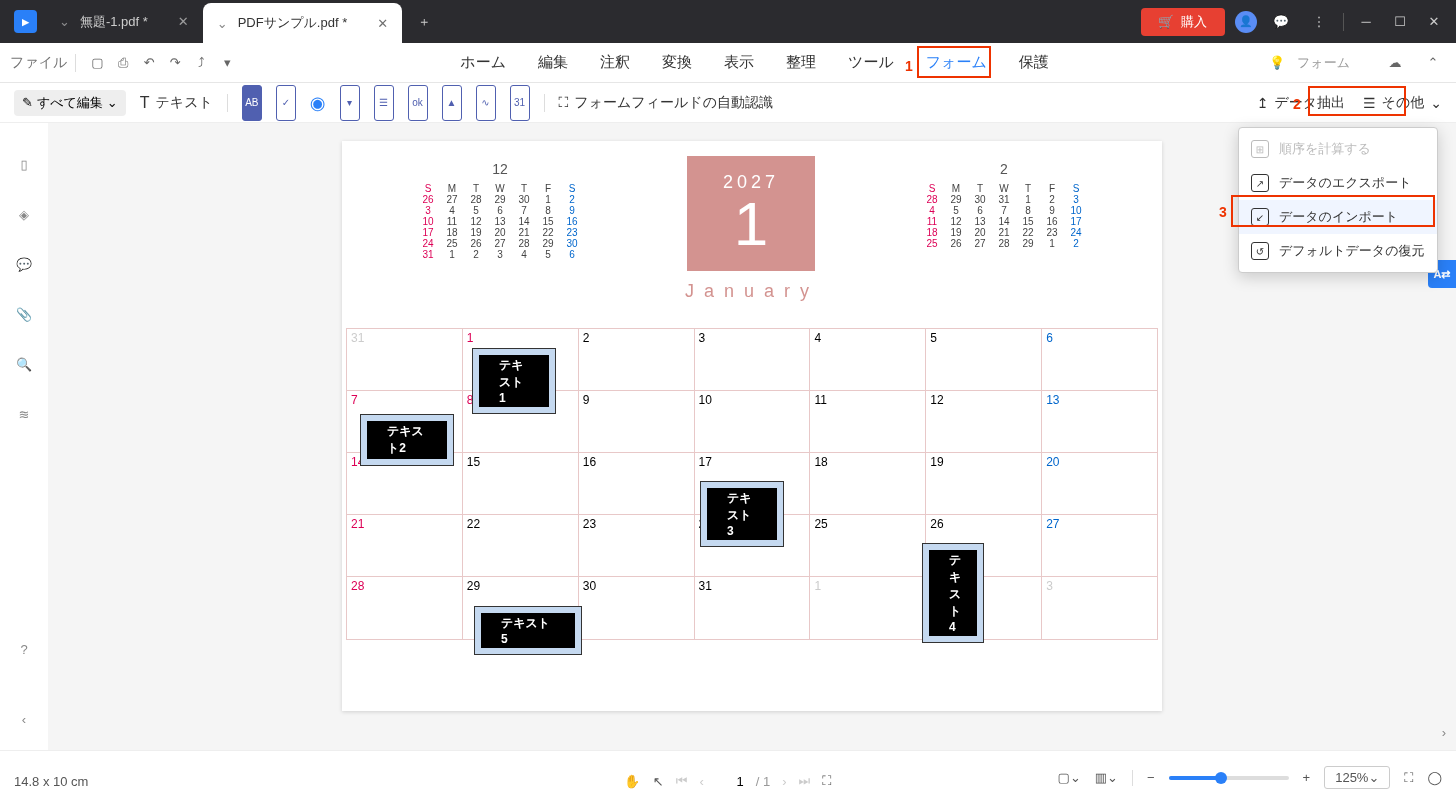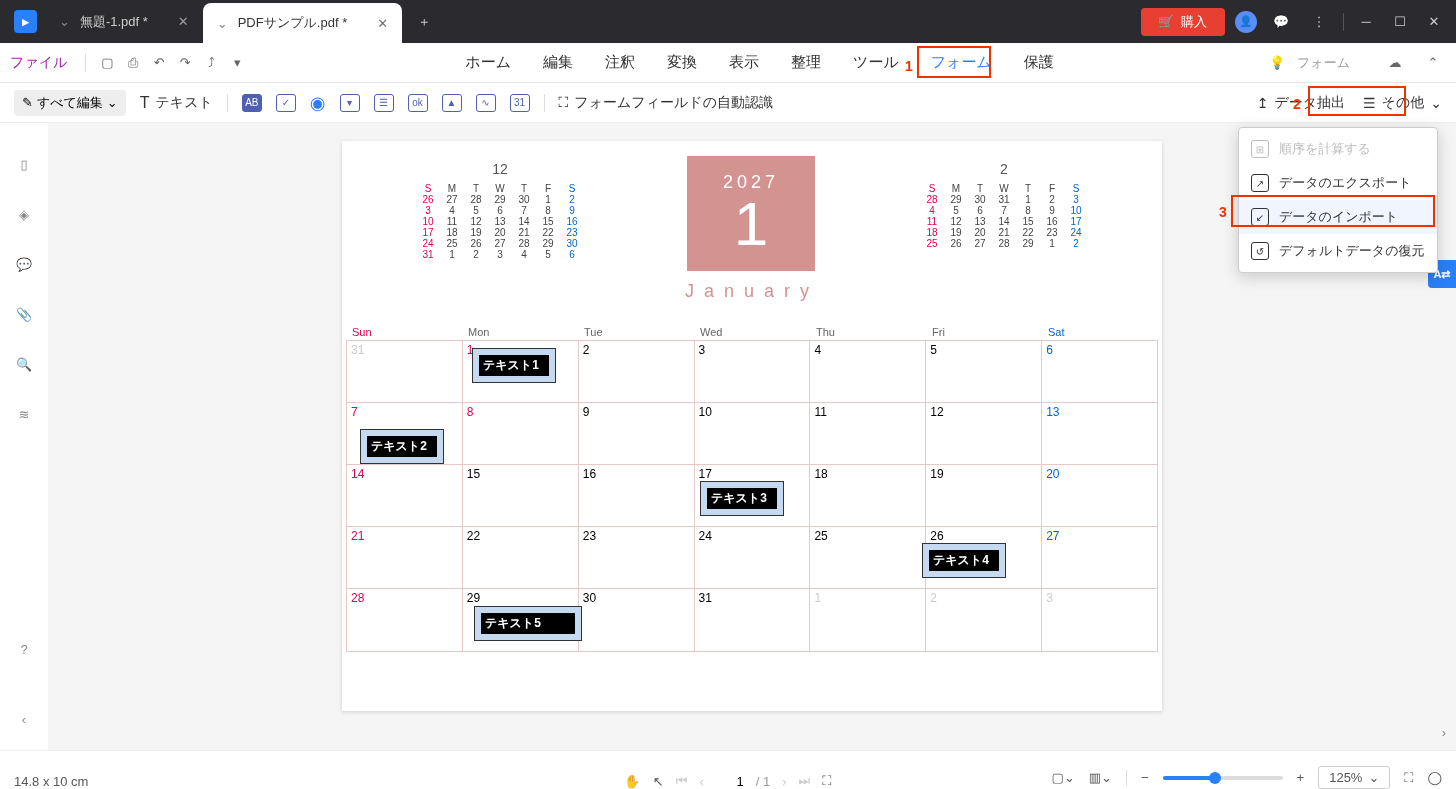--- a/index.html
+++ b/index.html
@@ -11,35 +11,35 @@
 .tab .chev{opacity:.6}
 .tab .x{margin-left:20px;opacity:.7}
 .newtab{width:24px;height:24px;border-radius:4px;display:flex;align-items:center;justify-content:center;color:#ccc;margin-left:10px}
 .title-right{margin-left:auto;display:flex;align-items:center;gap:10px;padding-right:10px}
 .buy{background:#e74032;color:#fff;padding:5px 18px;border-radius:4px;display:flex;align-items:center;gap:6px;font-size:13px}
 .tr-btn{width:28px;height:28px;display:flex;align-items:center;justify-content:center;color:#ccc}
 .avatar{width:22px;height:22px;border-radius:50%;background:#5a8df5;display:flex;align-items:center;justify-content:center;color:#fff;font-size:11px}
 .win-btn{width:24px;height:24px;display:flex;align-items:center;justify-content:center;color:#ccc}
 
 .menubar{height:40px;display:flex;align-items:center;border-bottom:1px solid #e6e6e6;padding:0 10px}
-.file-lbl{font-size:14px;color:#a21caf;margin-right:10px}
+.file-lbl{font-size:14px;color:#737373;}
 .mb-sep{width:1px;height:18px;background:#ddd;margin:0 8px}
 .mb-icon{width:26px;height:26px;display:flex;align-items:center;justify-content:center;color:#666}
 .menu-tabs{display:flex;margin-left:auto;margin-right:auto;gap:32px}
 .menu-tab{font-size:15px;color:#333;padding:6px 0;position:relative}
 .menu-tab.active{color:#2a80f8}
 .red-box{position:absolute;border:2px solid #e30;pointer-events:none}
 .red-num{position:absolute;color:#e30;font-weight:bold;font-size:14px}
 .mb-right{display:flex;align-items:center;gap:12px;color:#999}
 
 .toolbar{height:40px;display:flex;align-items:center;padding:0 14px;gap:14px;border-bottom:1px solid #eee}
 .edit-all{background:#eee;border-radius:4px;padding:4px 8px;display:flex;align-items:center;gap:4px;font-size:13px}
 .tb-item{display:flex;align-items:center;gap:6px;font-size:14px;color:#333}
 .tb-sep{width:1px;height:18px;background:#ddd}
-.tb-icon{width:20px;height:18px;border:1.5px solid #5060b0;border-radius:3px;display:flex;align-items:center;justify-content:center;font-size:10px;color:#5060b0}
+.tb-icon{width:20px;height:36px;border:1.5px solid #5060b0;border-radius:3px;display:flex;align-items:center;justify-content:center;font-size:10px;color:#5060b0}
 .tb-icon.fill{background:#5060b0;color:#fff}
 .more-wrap{margin-left:auto;display:flex;align-items:center;gap:18px}
 
 .workspace{position:absolute;top:123px;bottom:39px;left:0;right:0;display:flex}
 .sidebar-l{width:48px;display:flex;flex-direction:column;align-items:center;padding-top:30px;gap:28px}
 .sb-icon{width:22px;height:22px;color:#888;display:flex;align-items:center;justify-content:center}
 .canvas{flex:1;background:#f5f5f5;overflow:auto;display:flex;justify-content:center;align-items:flex-start;padding-top:18px;position:relative}
 .page{width:820px;height:570px;background:#fff;box-shadow:0 1px 4px rgba(0,0,0,.15);position:relative}
 
 .mini-cal{position:absolute;top:20px;font-size:10px;text-align:center;color:#444}
@@ -66,35 +66,35 @@
 .cal-hdr .sat{color:#06c}
 .cal-body{border:1px solid #e8c8c8;margin:2px 4px}
 .cal-row{display:flex;height:62px;border-bottom:1px solid #e8c8c8}
 .cal-row:last-child{border-bottom:none}
 .cal-cell{flex:1;border-right:1px solid #e8c8c8;padding:2px 4px;font-size:12px;position:relative}
 .cal-cell:last-child{border-right:none}
 .cal-cell.dim{color:#ccc}
 .cal-cell.sun{color:#d05}
 .cal-cell.sat{color:#06c}
 .form-field{position:absolute;background:#c5d9f0;border:1px solid #333;padding:6px}
-.ff-lbl{background:#000;color:#fff;font-size:12px;padding:2px 4px;font-weight:bold}
+.ff-lbl{background:#000;color:#fff;font-size:12px;padding:2px 20px;font-weight:bold}
 
 .dropdown{position:absolute;right:18px;top:127px;width:200px;background:#fff;border:1px solid #ccc;border-radius:4px;box-shadow:0 4px 16px rgba(0,0,0,.18);z-index:200;padding:4px 0}
 .dd-item{display:flex;align-items:center;gap:10px;padding:8px 12px;font-size:13px;color:#333}
 .dd-item.disabled{color:#bbb}
 .dd-icon{width:18px;height:18px;display:flex;align-items:center;justify-content:center;border:1.5px solid currentColor;border-radius:3px;font-size:10px}
 
 .statusbar{position:absolute;bottom:0;left:0;right:0;height:39px;display:flex;align-items:flex-end;padding:0 14px;background:#fff;border-top:1px solid #eee;font-size:13px;color:#555}
 .sb-center{position:absolute;left:50%;transform:translateX(-50%);display:flex;align-items:center;gap:12px}
 .sb-center input{width:28px;border:none;text-align:right;font-size:13px}
 .sb-right{margin-left:auto;display:flex;align-items:center;gap:14px}
 .zoom-slider{width:120px;height:4px;background:#ddd;position:relative;border-radius:2px}
 .zoom-slider::before{content:"";position:absolute;left:0;width:50px;height:4px;background:#2a80f8;border-radius:2px}
 .zoom-thumb{position:absolute;left:46px;top:-4px;width:12px;height:12px;background:#2a80f8;border-radius:50%}
-.zoom-box{border:1px solid #ccc;border-radius:3px;padding:3px 10px;display:flex;align-items:center;gap:6px}
+.zoom-box{border:1px solid #ccc;border-radius:3px;padding:3px 10px;display:flex;align-items:center;}
 
 .anno-badge{position:absolute;right:0;top:260px;width:28px;height:28px;background:#2a80f8;color:#fff;display:flex;align-items:center;justify-content:center;border-radius:4px 0 0 4px;font-size:11px;font-weight:bold;z-index:50}
 </style>
 </head>
 <body>
 
 <div class="titlebar">
   <div class="logo">▸</div>
   <div class="tab">
     <span class="chev">⌄</span>
@@ -336,29 +336,20 @@
             </div>
           </div>
       </div>
       <div class="big-block">
         <div class="big-year">2027</div>
         <div class="big-day">1</div>
       </div>
       <div class="month-name">January</div>
 
       <div class="cal-grid">
-        <div class="cal-hdr" id="cal-hdr">
-            <div class="sun">Sun</div>
-            <div>Mon</div>
-            <div>Tue</div>
-            <div>Wed</div>
-            <div>Thu</div>
-            <div>Fri</div>
-            <div class="sat">Sat</div>
-          </div>
         <div class="cal-body" id="cal-body">
             <div class="cal-row">
               <div class="cal-cell dim">31</div>
               <div class="cal-cell sun">1</div>
               <div class="cal-cell">2</div>
               <div class="cal-cell">3</div>
               <div class="cal-cell">4</div>
               <div class="cal-cell">5</div>
               <div class="cal-cell sat">6</div>
             </div>
@@ -397,27 +388,27 @@
               <div class="cal-cell dim">1</div>
               <div class="cal-cell dim">2</div>
               <div class="cal-cell dim">3</div>
             </div>
           </div>
       </div>
 
       <div class="form-field" style="top:207px;left:130px;width:84px">
           <div class="ff-lbl">テキスト1</div>
         </div>
-      <div class="form-field" style="top:288px;left:18px;width:84px">
+      <div class="form-field" style="top:273px;left:18px;width:94px">
           <div class="ff-lbl">テキスト2</div>
         </div>
       <div class="form-field" style="top:340px;left:358px;width:84px">
           <div class="ff-lbl">テキスト3</div>
         </div>
-      <div class="form-field" style="top:402px;left:580px;width:84px">
+      <div class="form-field" style="top:402px;left:580px;width:62px">
           <div class="ff-lbl">テキスト4</div>
         </div>
       <div class="form-field" style="top:465px;left:132px;width:108px">
           <div class="ff-lbl">テキスト5</div>
         </div>
     </div>
     <div style="position:absolute;right:10px;bottom:10px;color:#888">›</div>
   </div>
 </div>
 

